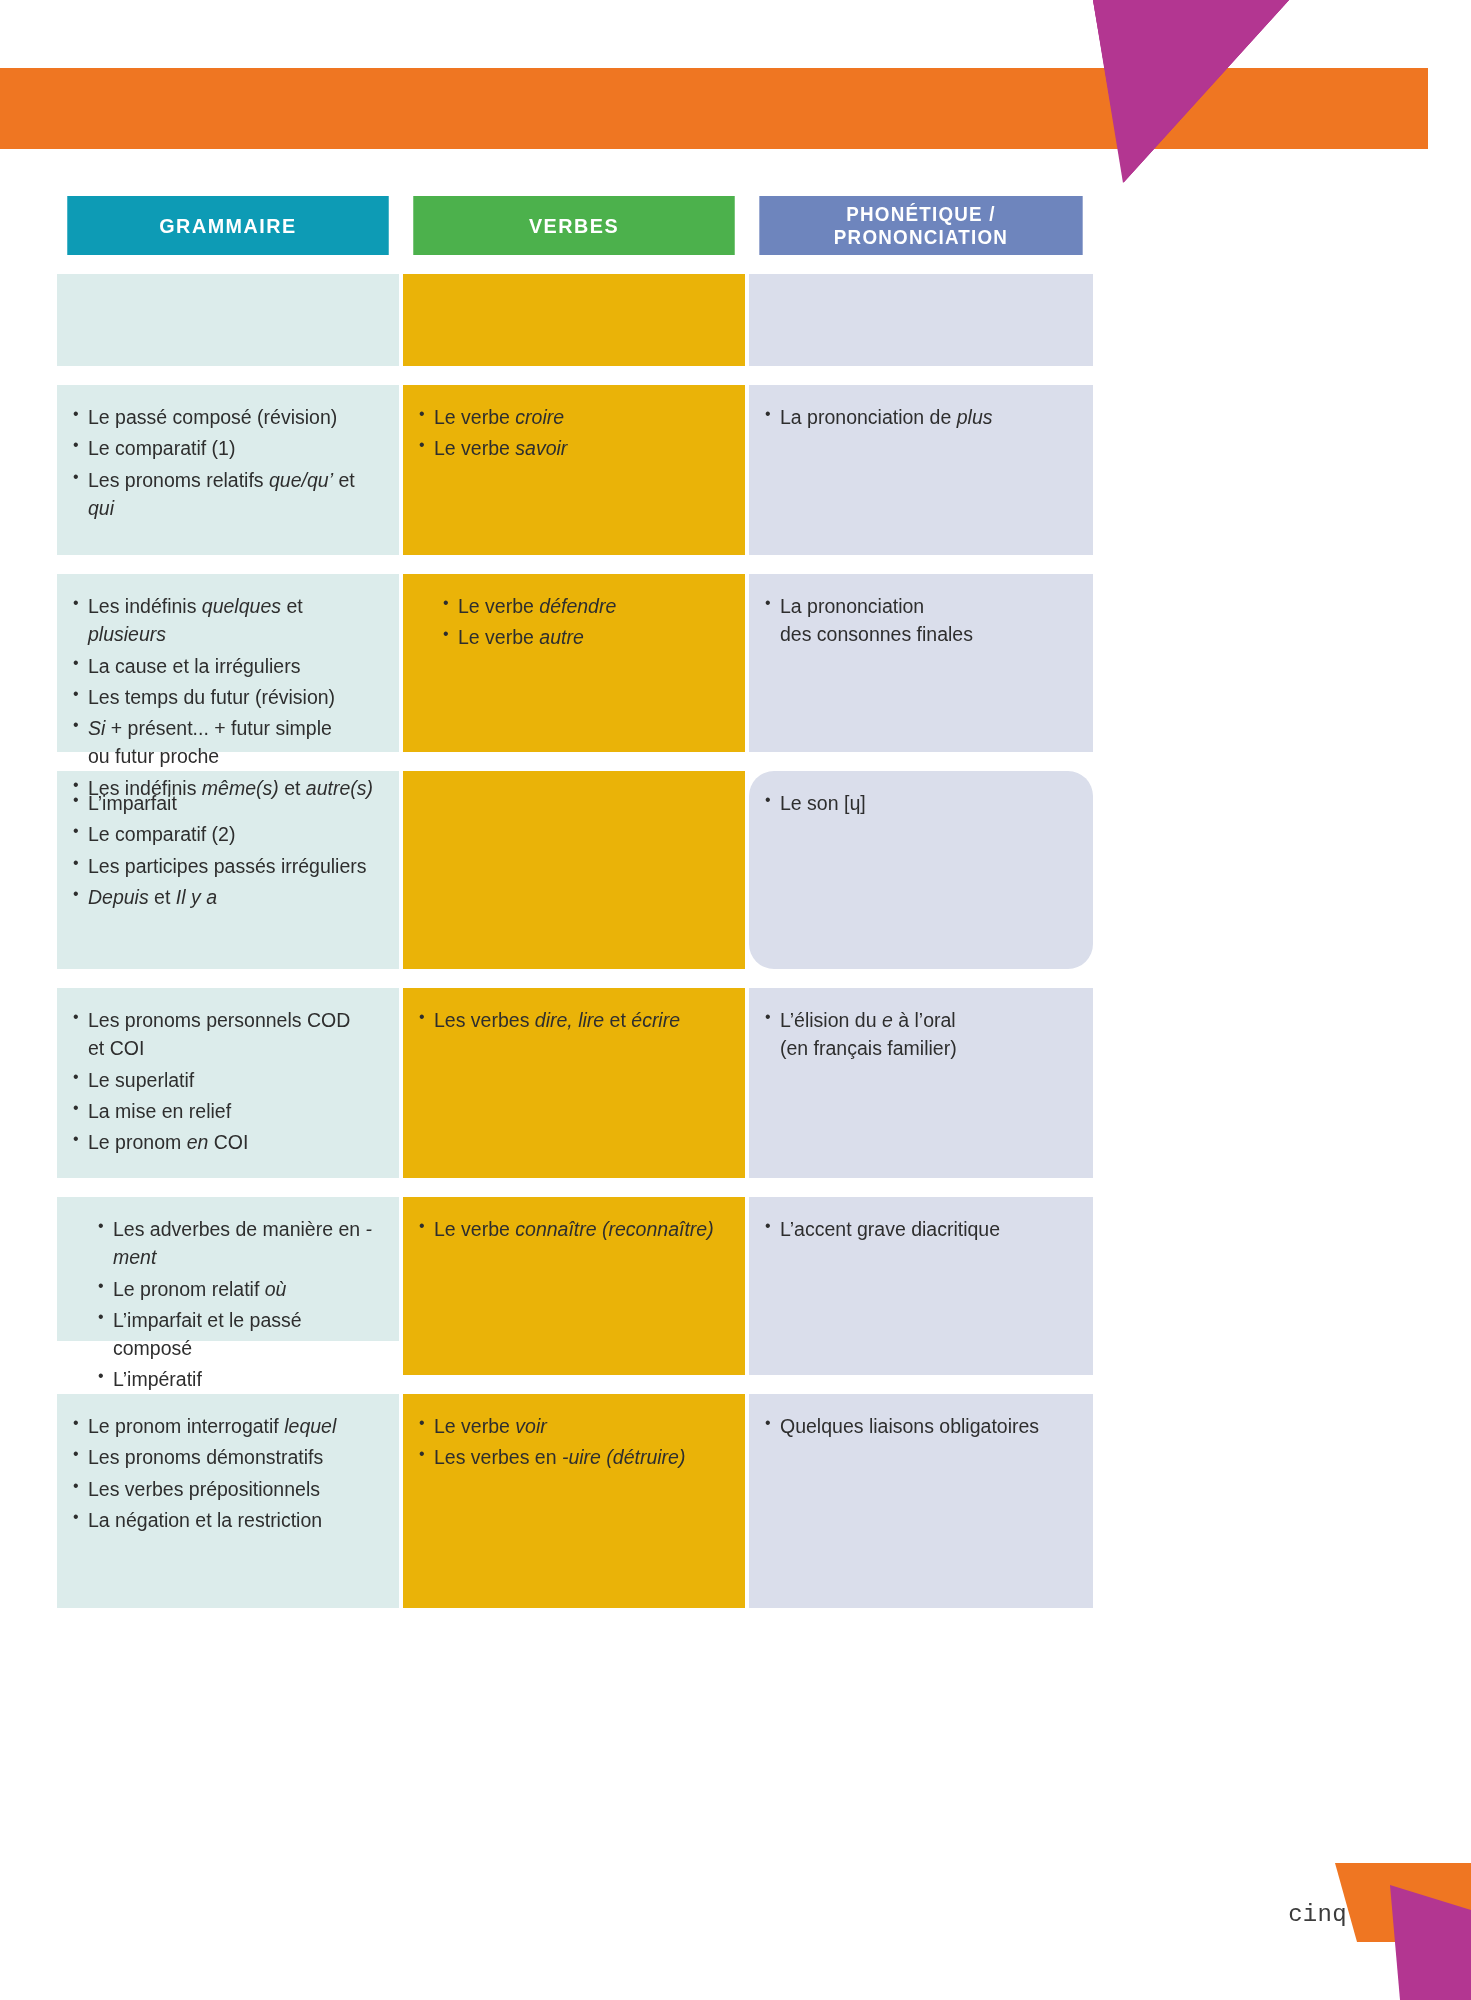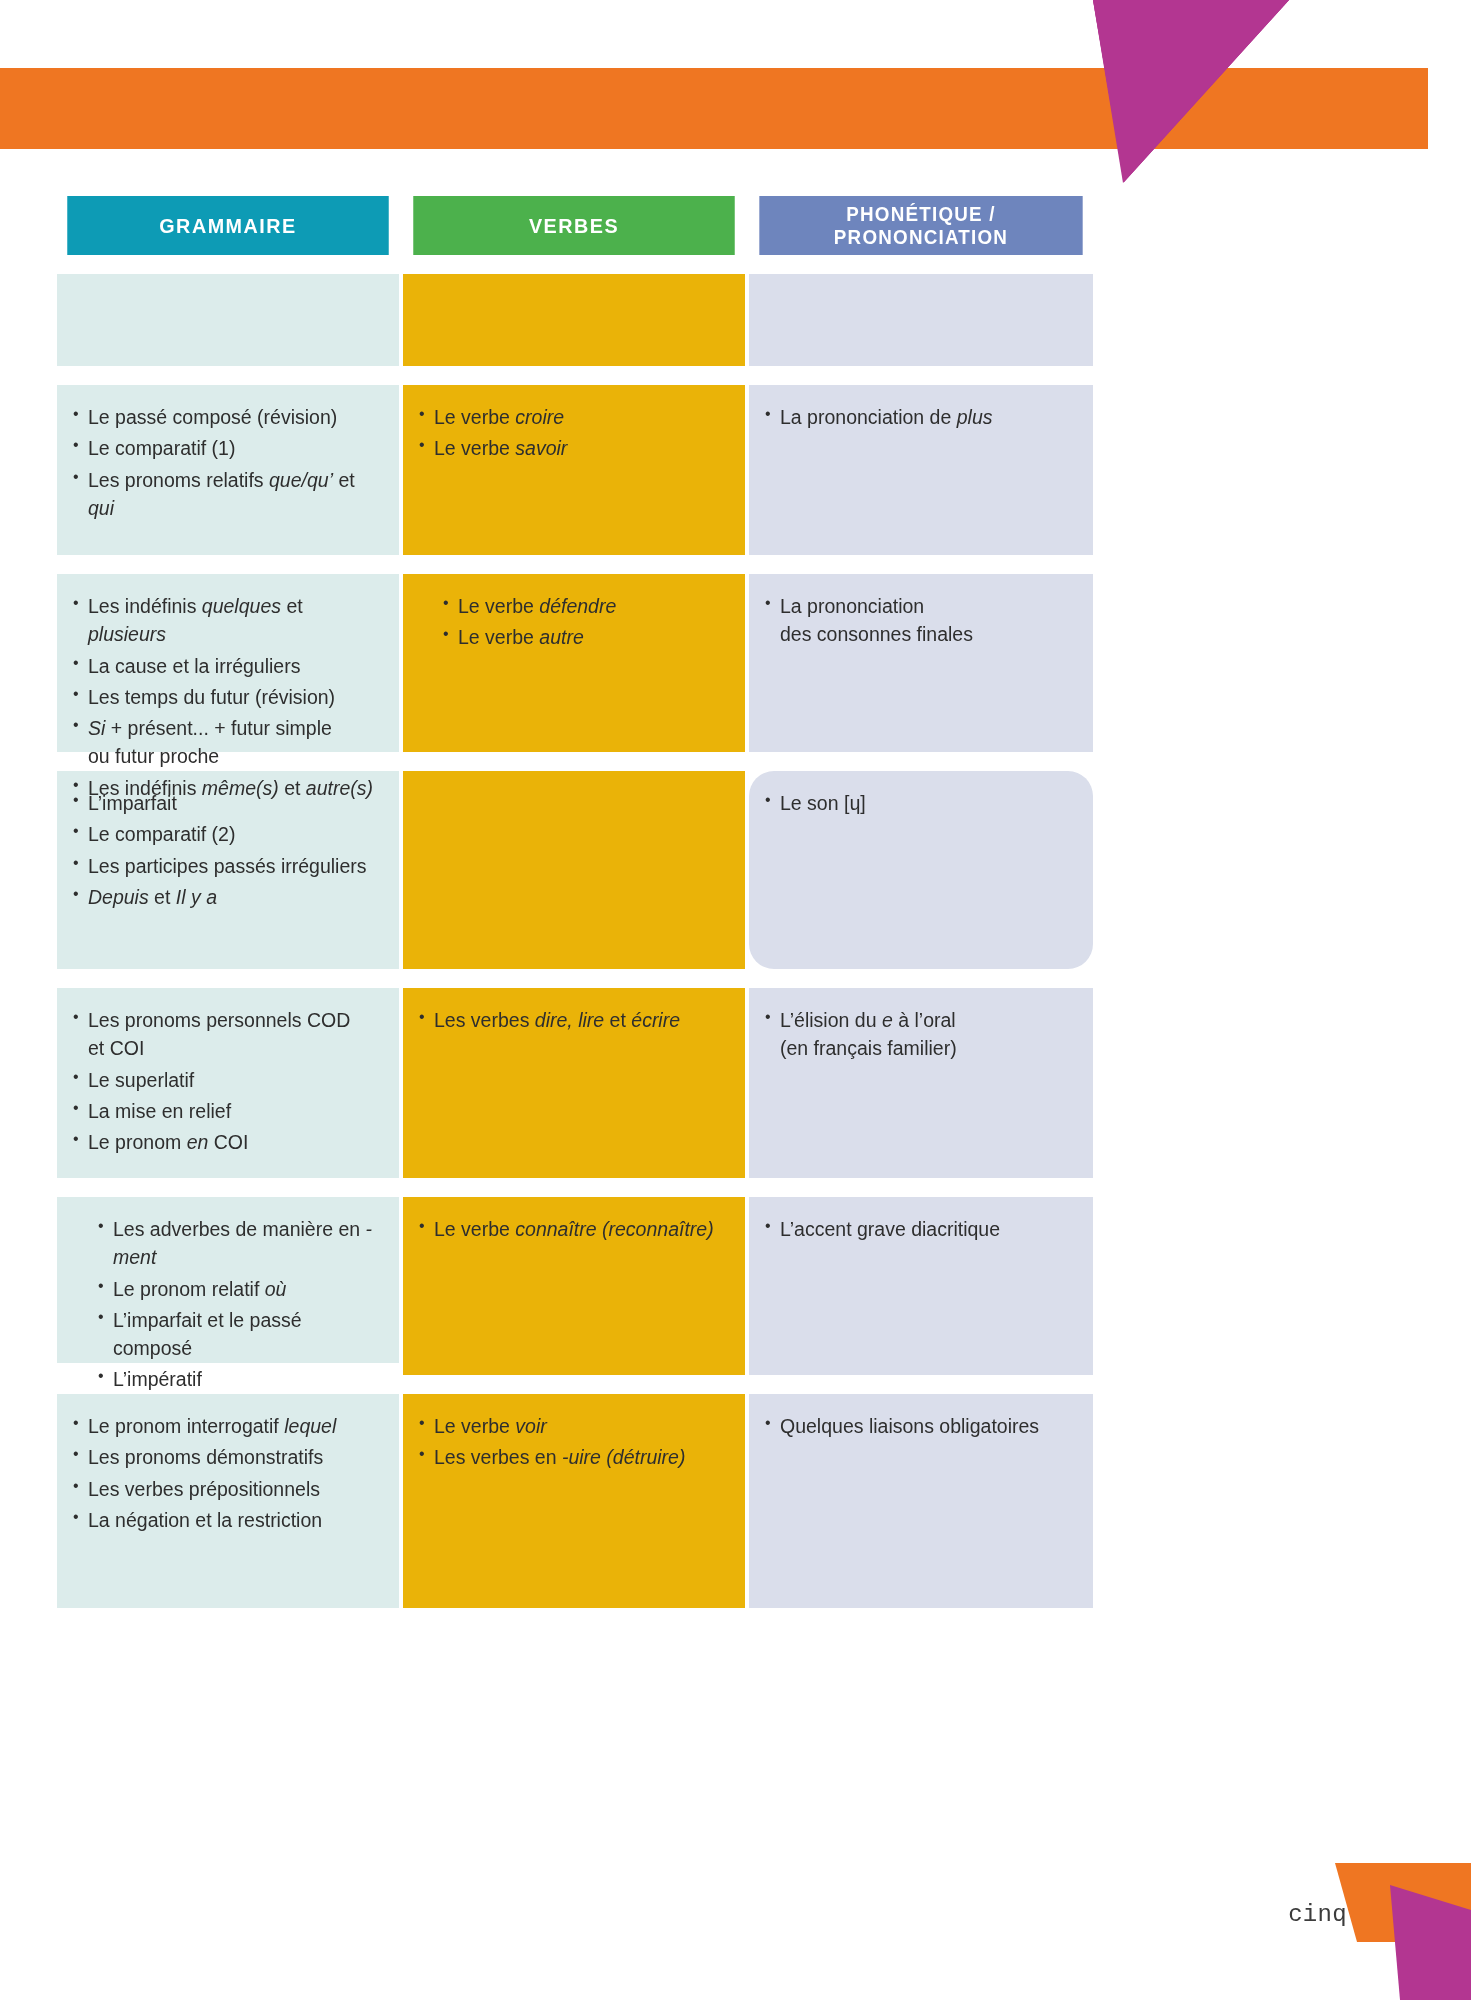--- a/index.html
+++ b/index.html
@@ -248,21 +248,21 @@
             <li><span>Les verbes </span><i>dire, lire</i><span> et </span><i>écrire</i></li>
           </ul>
         </div>
         <div class="cell c3" style="height: 190px;">
           <ul>
             <li><span>L’élision du </span><i>e</i><span> à l’oral</span><br><span>(en français familier)</span></li>
           </ul>
         </div>
       </div>
       <div class="row">
-        <div class="cell c1" style="height: 166px; padding-left: 39px;">
+        <div class="cell c1" style="height: 144px; padding-left: 39px;">
           <ul>
             <li><span>Les adverbes de manière en </span><i>-ment</i></li>
             <li><span>Le pronom relatif </span><i>où</i></li>
             <li><span>L’imparfait et le passé composé</span></li>
             <li><span>L’impératif</span></li>
           </ul>
         </div>
         <div class="cell c2" style="height: 178px;">
           <ul>
             <li><span>Le verbe </span><i>connaître (reconnaître)</i></li>

